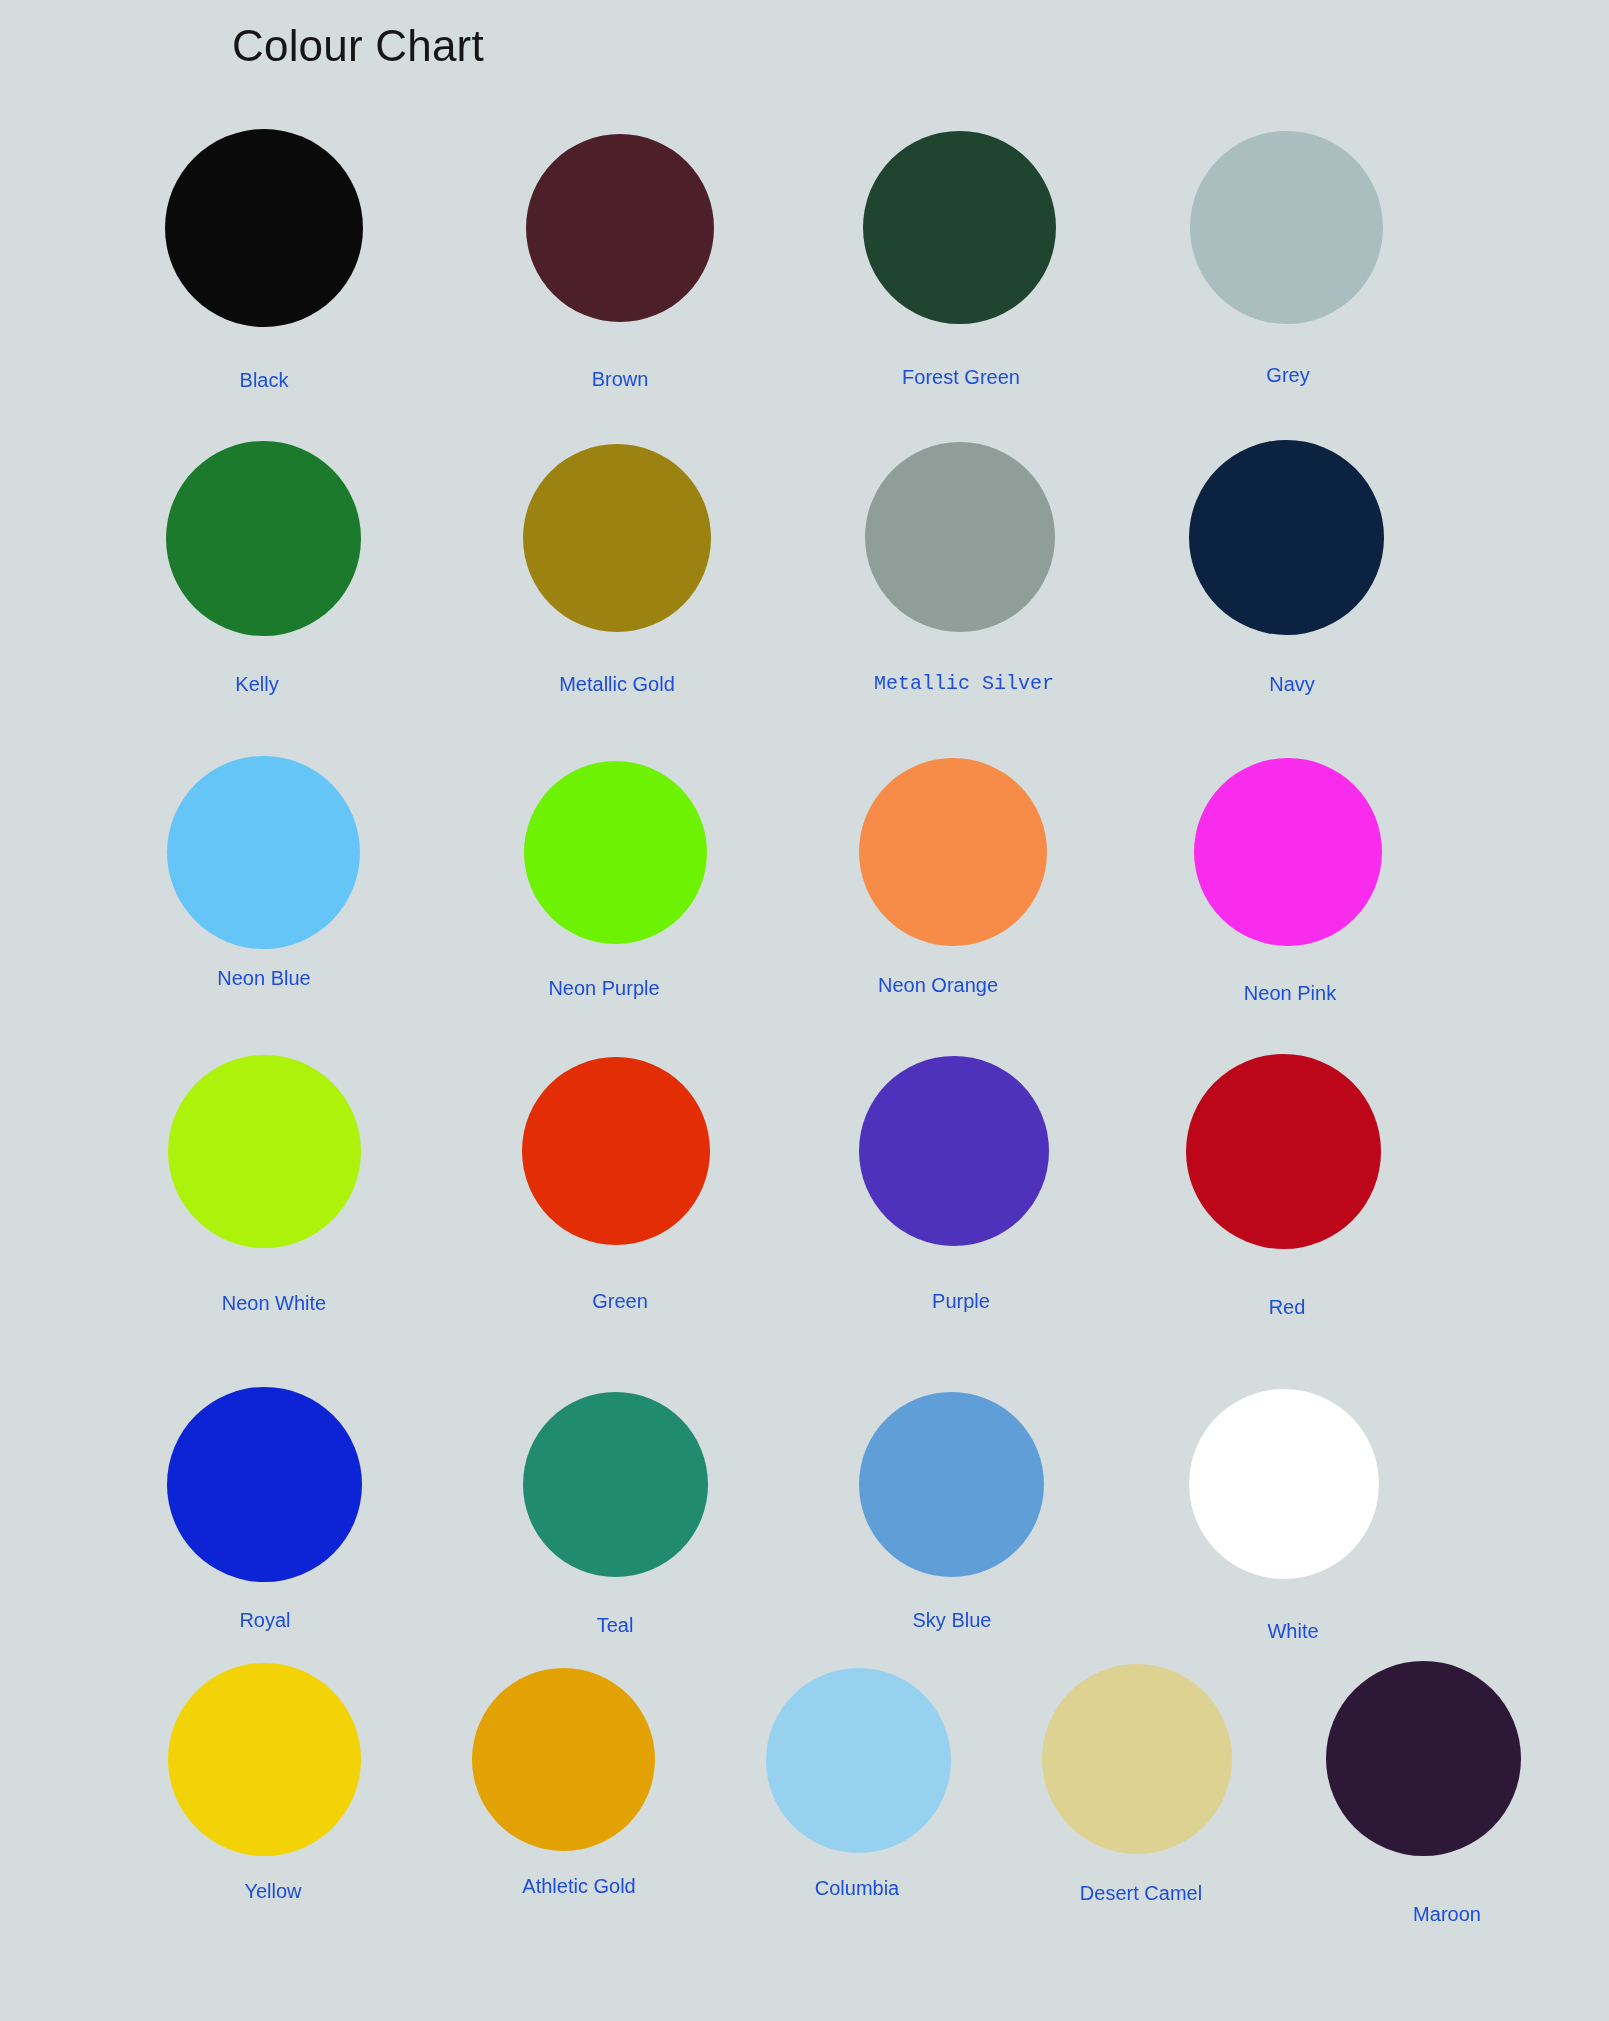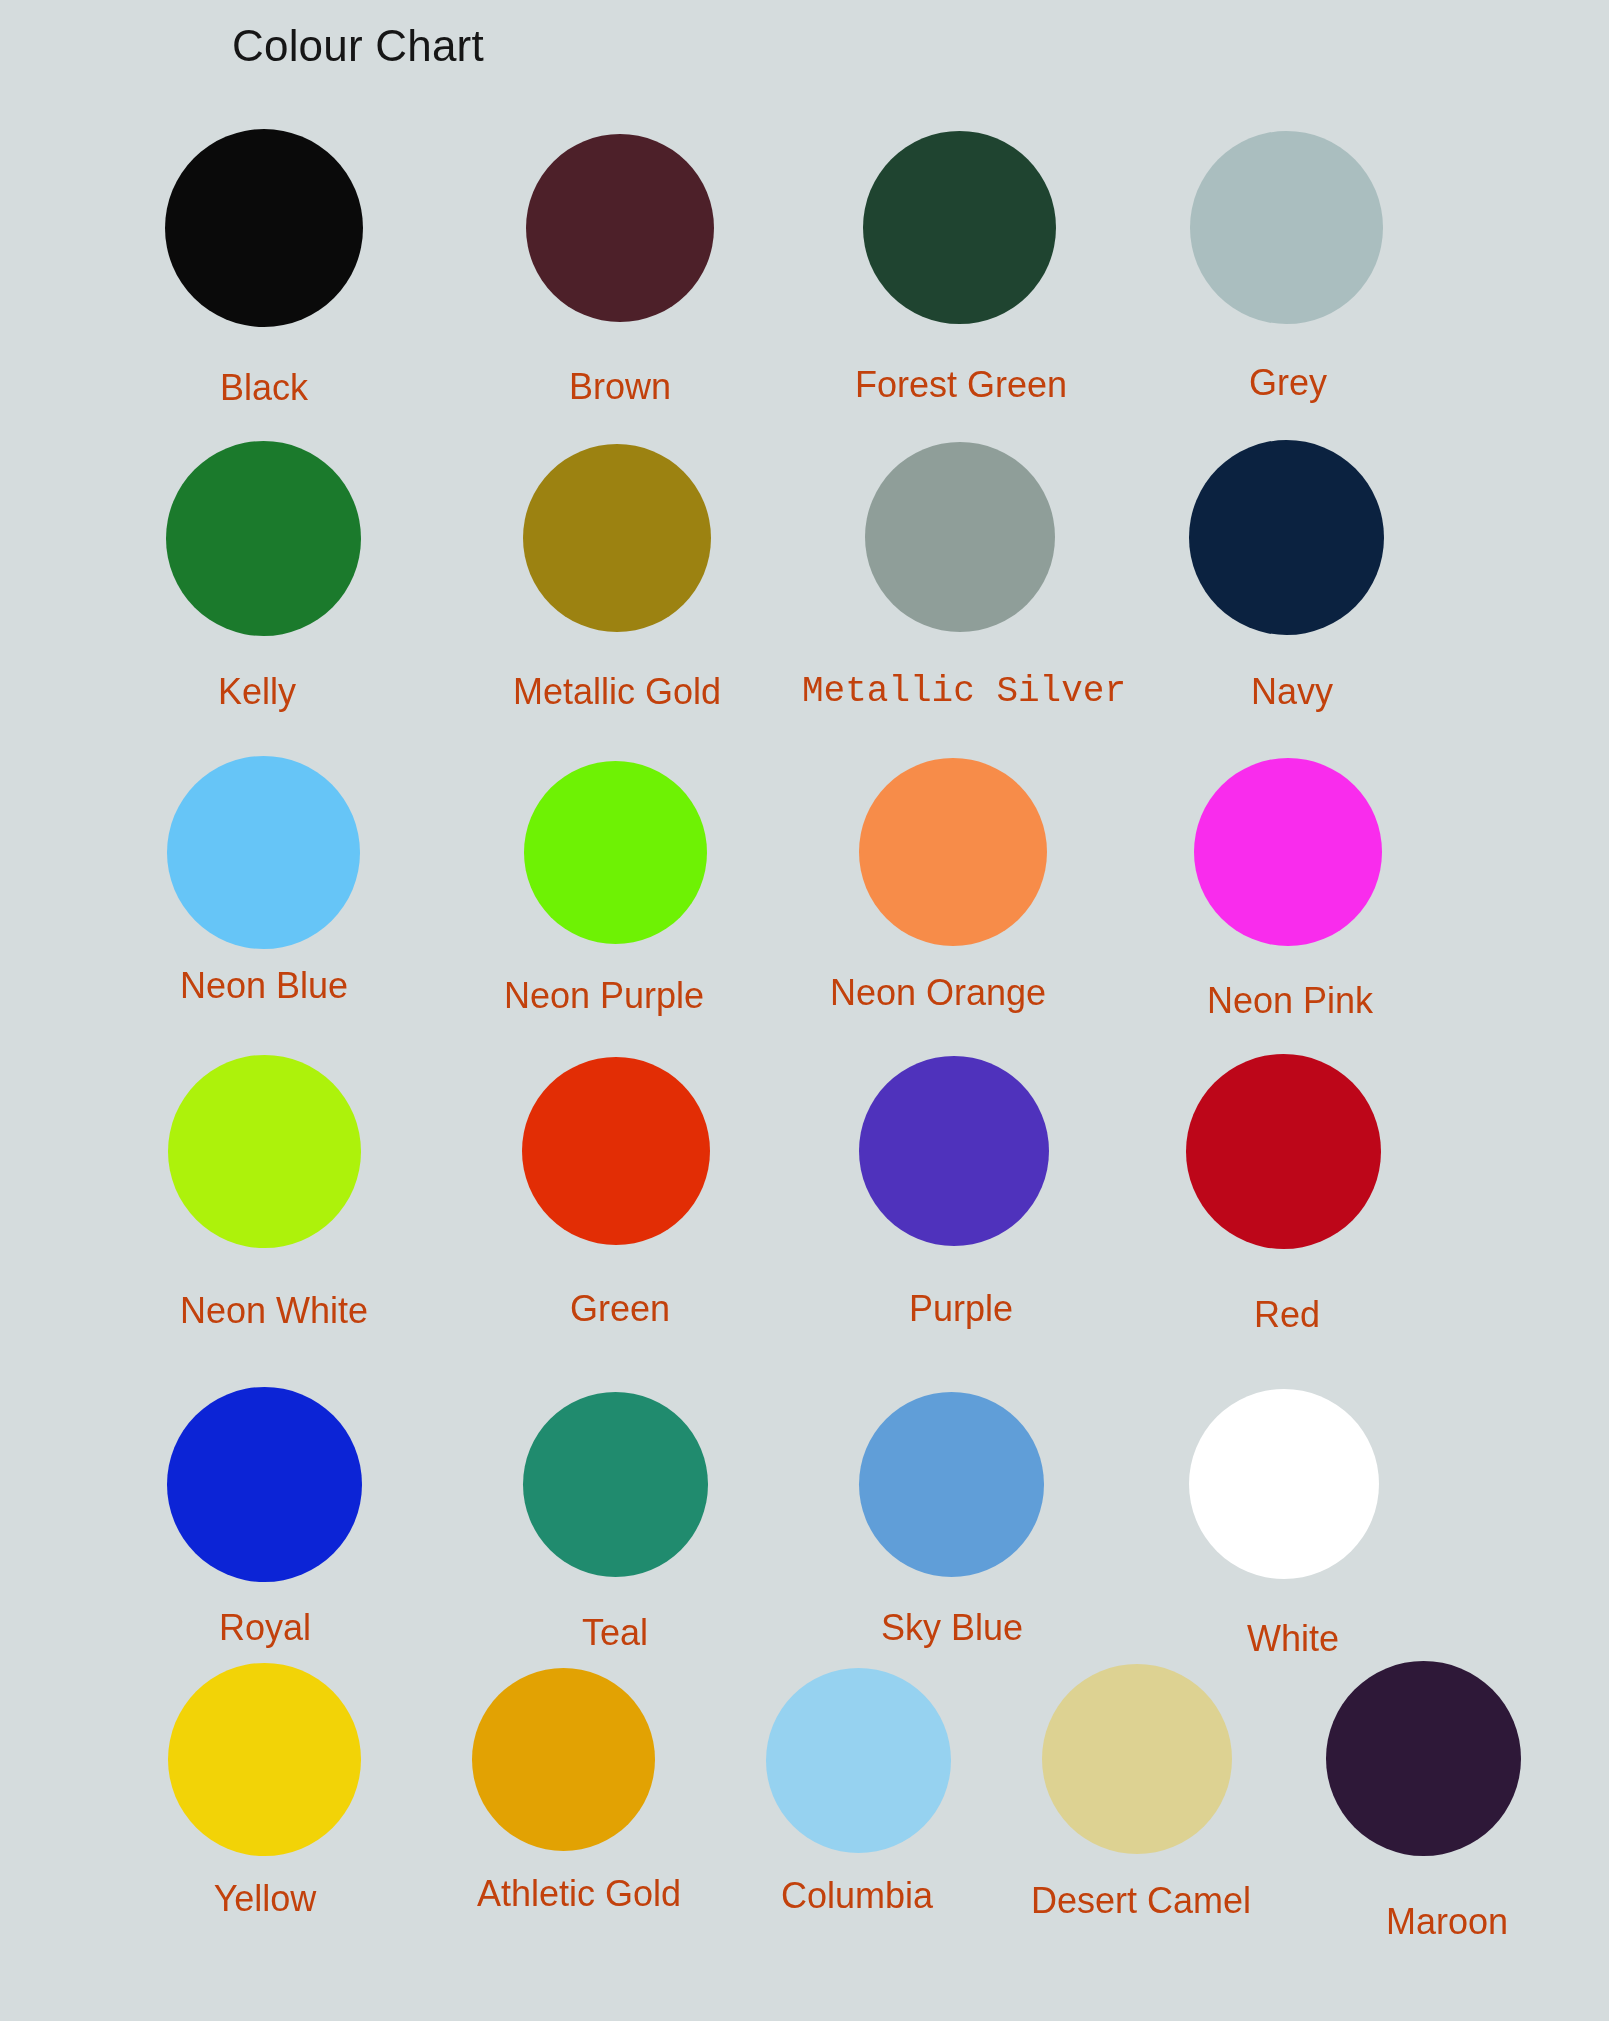--- a/index.html
+++ b/index.html
@@ -26,22 +26,22 @@
   }
   .swatch-cell {
     position: absolute;
     text-align: center;
   }
   .swatch-dot {
     border-radius: 50%;
     margin: 0 auto;
   }
   .swatch-label {
-    font-size: 36px;
-    color: #c2410c;
+    font-size: 20px;
+    color: #1d4ed8;
     white-space: nowrap;
     line-height: 1;
   }
 </style>
 </head>
 <body>
 
 <div id="chart-title">Colour Chart</div>
 
 <div id="swatch-grid"></div>
@@ -121,21 +121,21 @@
 <div class="swatch-cell" style="left: 858.5px; top: 1391.5px; width: 185px;">
     <div class="swatch-dot" style="width: 185px; height: 185px; background: rgb(96, 158, 216);"></div>
     <div class="swatch-label" style="position: absolute; left: 50%; transform: translateX(-50%); top: 218.5px; margin-left: 1px;">Sky Blue</div>
   </div>
 <div class="swatch-cell" style="left: 1189px; top: 1389px; width: 190px;">
     <div class="swatch-dot" style="width: 190px; height: 190px; background: rgb(255, 255, 255);"></div>
     <div class="swatch-label" style="position: absolute; left: 50%; transform: translateX(-50%); top: 232px; margin-left: 9px;">White</div>
   </div>
 <div class="swatch-cell" style="left: 167.5px; top: 1662.5px; width: 193px;">
     <div class="swatch-dot" style="width: 193px; height: 193px; background: rgb(242, 211, 7);"></div>
-    <div class="swatch-label" style="position: absolute; left: 50%; transform: translateX(-50%); top: 218.5px; margin-left: 1px;">Yellow</div>
+    <div class="swatch-label" style="position: absolute; left: 50%; transform: translateX(-50%); top: 218.5px; margin-left: 9px;">Yellow</div>
   </div>
 <div class="swatch-cell" style="left: 471.5px; top: 1667.5px; width: 183px;">
     <div class="swatch-dot" style="width: 183px; height: 183px; background: rgb(226, 162, 3);"></div>
     <div class="swatch-label" style="position: absolute; left: 50%; transform: translateX(-50%); top: 208.5px; margin-left: 16px;">Athletic Gold</div>
   </div>
 <div class="swatch-cell" style="left: 765.5px; top: 1667.5px; width: 185px;">
     <div class="swatch-dot" style="width: 185px; height: 185px; background: rgb(150, 210, 240);"></div>
     <div class="swatch-label" style="position: absolute; left: 50%; transform: translateX(-50%); top: 210.5px; margin-left: -1px;">Columbia</div>
   </div>
 <div class="swatch-cell" style="left: 1042px; top: 1664px; width: 190px;">

